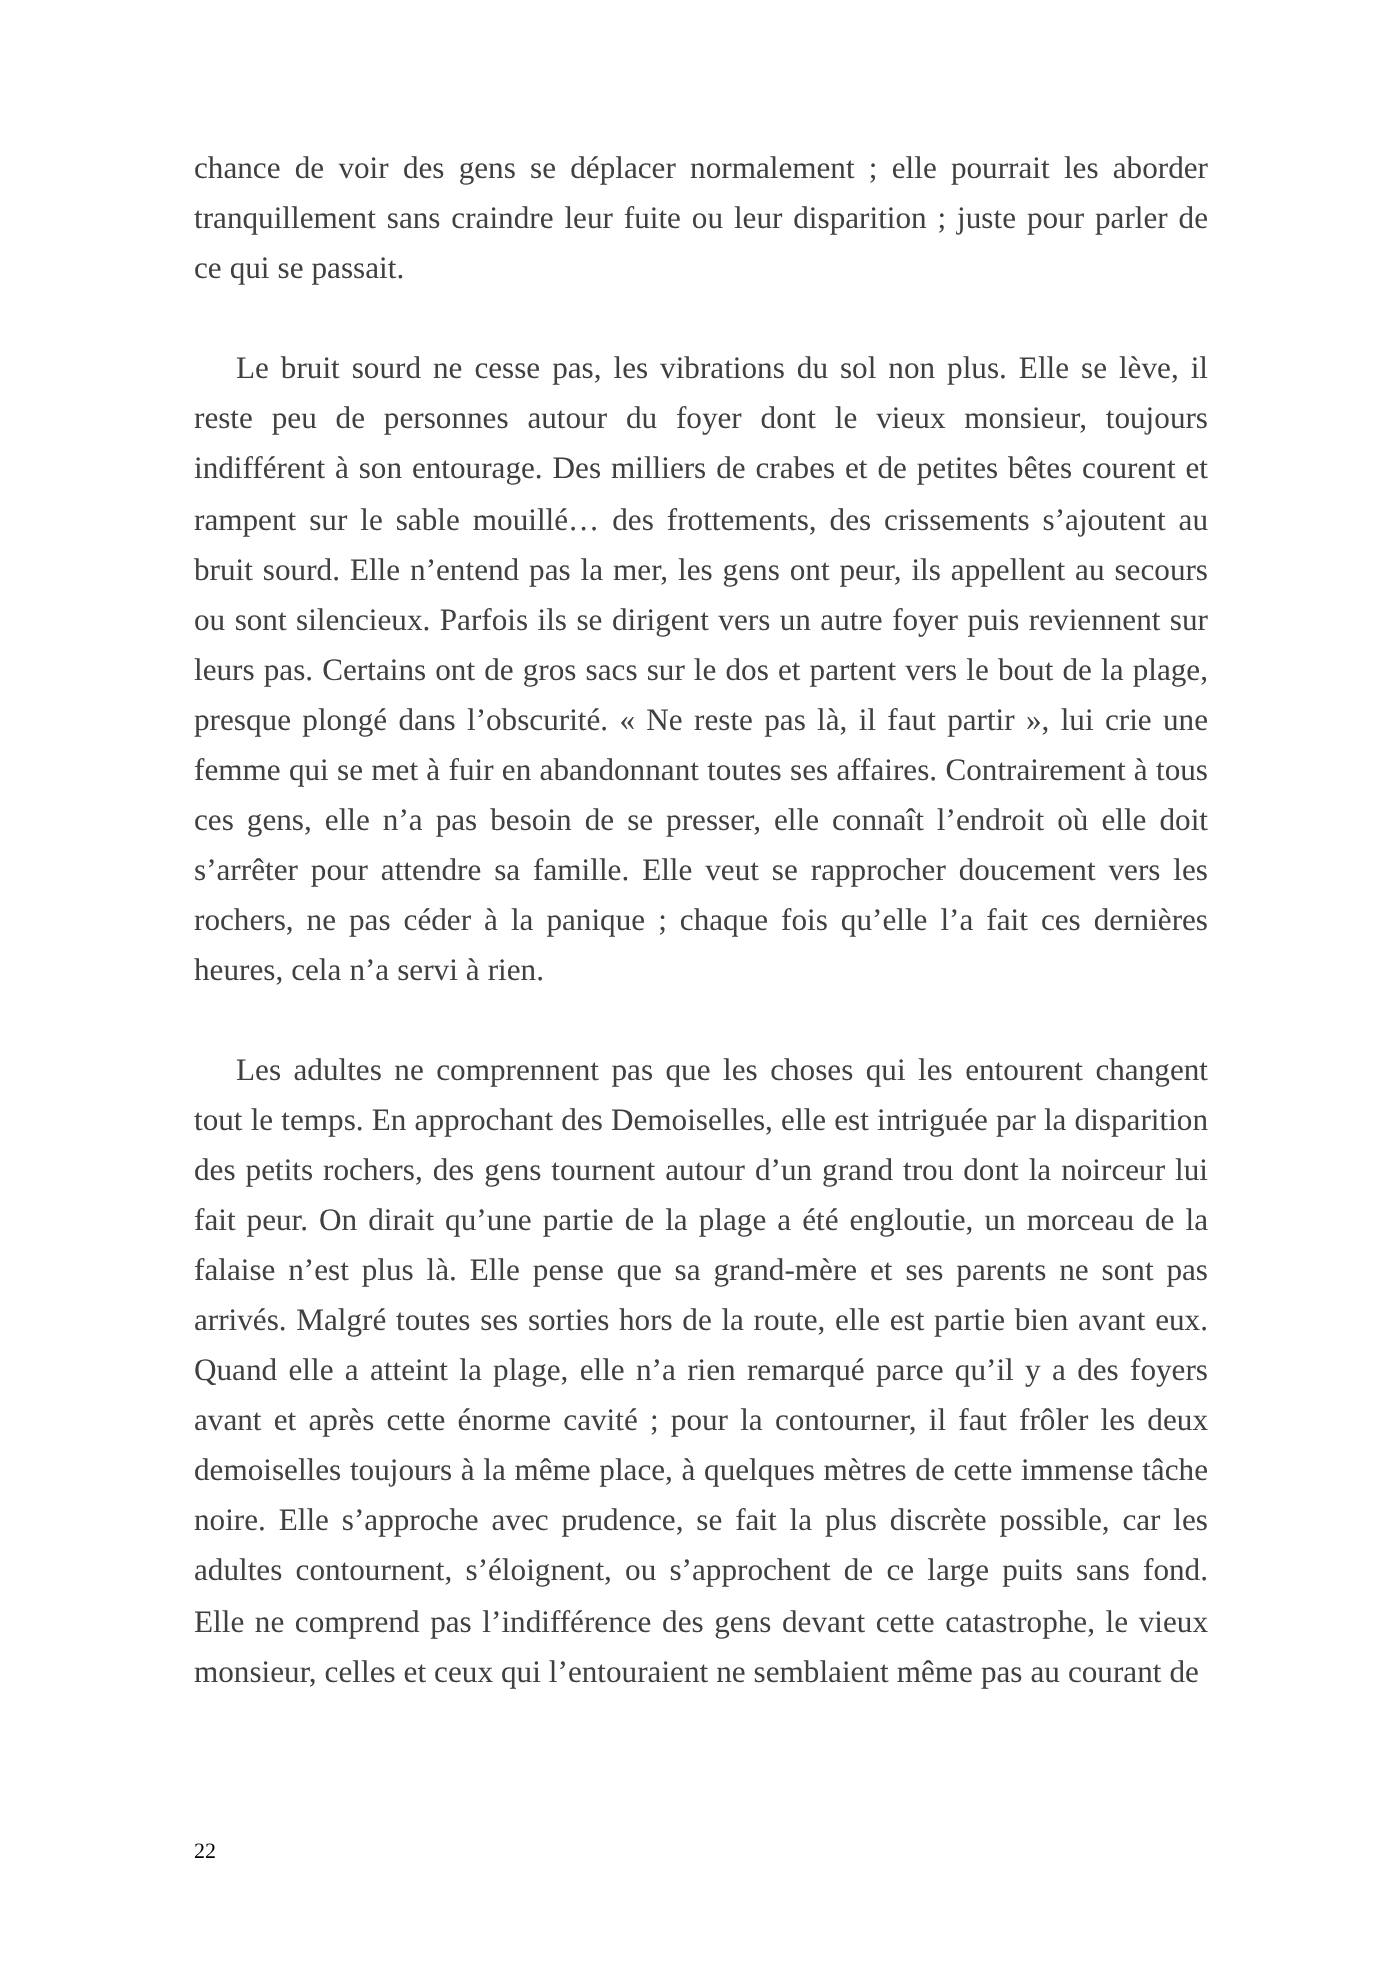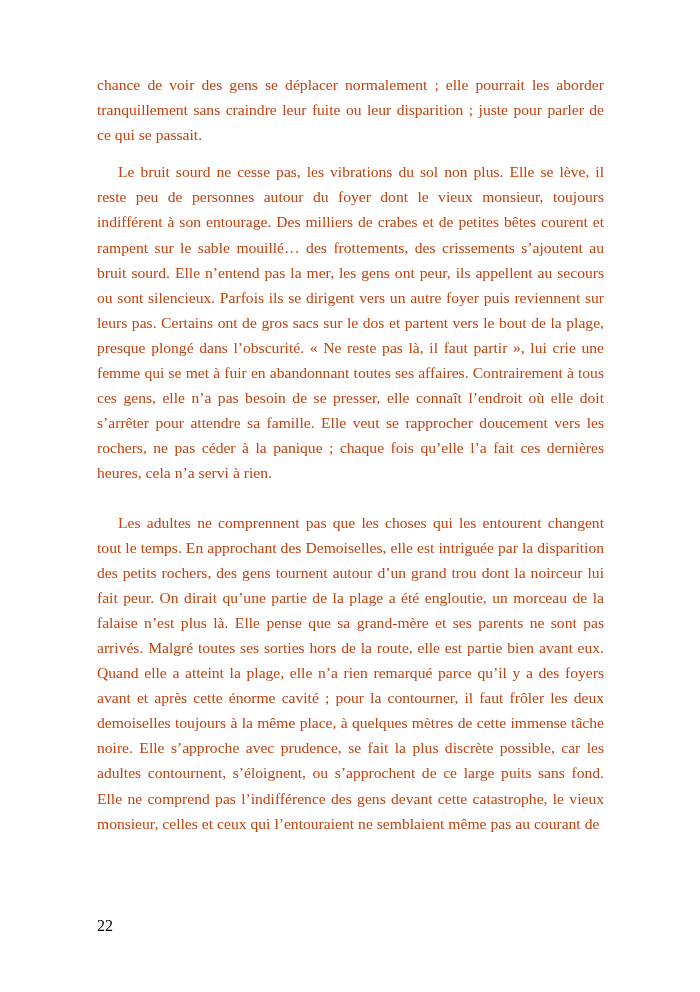--- a/index.html
+++ b/index.html
@@ -24,21 +24,21 @@
     left: 97px;
     top: 72px;
     width: 507px;
   }
 
   .para {
     margin: 0;
     font-family: "Liberation Serif", "DejaVu Serif", serif;
     font-size: 15.6px;
     line-height: 25.1px;
-    color: #c2410c;
+    color: #404040;
     text-align: justify;
     text-justify: inter-word;
     text-indent: 0;
     hyphens: none;
     -webkit-hyphens: none;
     word-spacing: 0.1px;
   }
 
   
   .para.continuation {
@@ -46,29 +46,29 @@
   }
 
   
   .para.indented {
     text-indent: 21px;
     margin-top: 24px;
   }
 
   
   .para.spaced-before {
-    margin-top: 12px;
+    margin-top: 25px;
   }
 
   .page-number {
     position: absolute;
     left: 97px;
     top: 916px;
     font-family: "Liberation Serif", "DejaVu Serif", serif;
-    font-size: 16px;
+    font-size: 11px;
     line-height: 20px;
     color: #000000;
     text-align: right;
   }
 </style>
 </head>
 <body>
 
 <div class="page">
 

